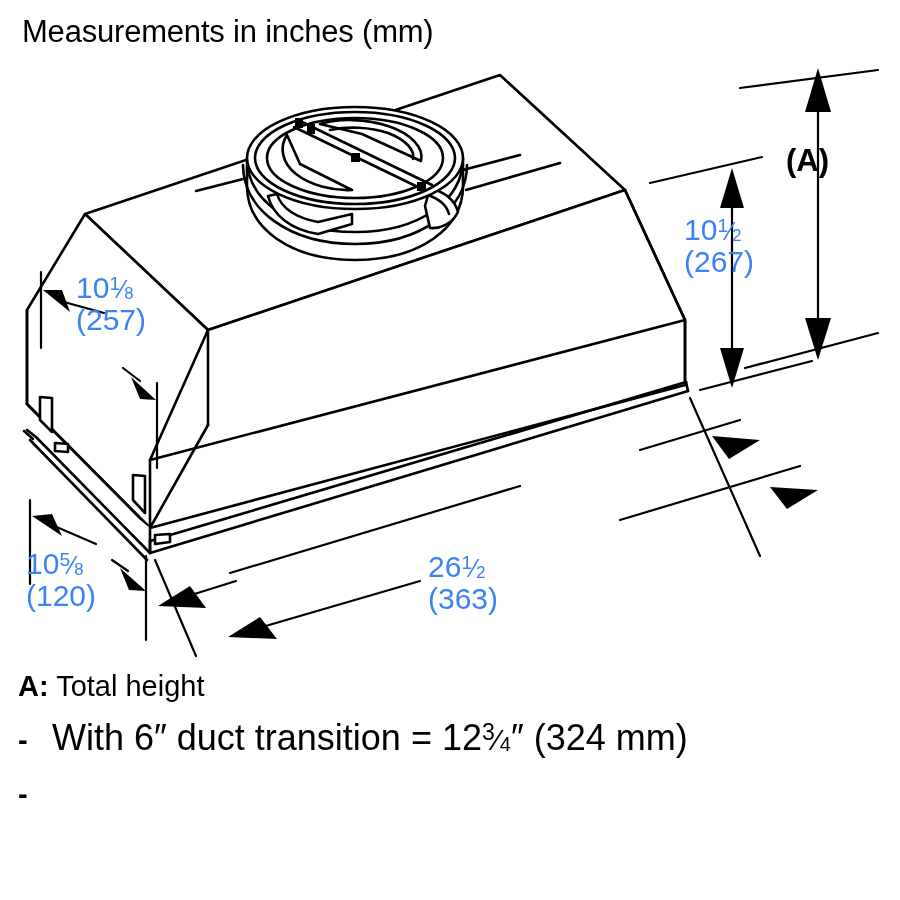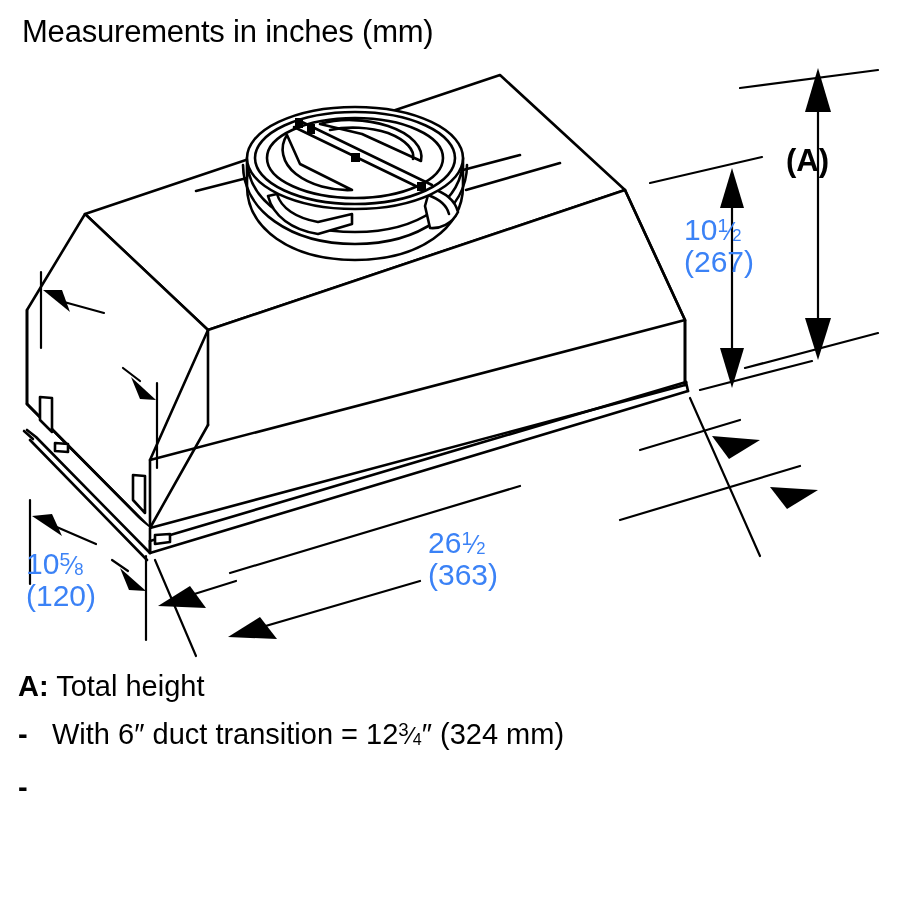--- a/index.html
+++ b/index.html
@@ -60,21 +60,21 @@
     line-height: 1.0;
     white-space: nowrap;
     margin-bottom: 24px;
   }
   .legend-bullet {
     font-weight: bold;
     width: 34px;
     flex: 0 0 34px;
     font-size: 29px;
   }
-  .legend-text { font-size: 29px; }
+  .legend-text { font-size: 36px; }
   .frac {
     display: inline-block;
     position: relative;
     font-size: 0.63em;
     vertical-align: baseline;
     white-space: nowrap;
   }
   .frac .num { vertical-align: 0.42em; font-size: 1.02em; }
   .frac .sl  { font-size: 1.32em; }
   .frac .den { vertical-align: -0.06em; font-size: 0.88em; }
@@ -253,35 +253,39 @@
       <path d="M 252,630 L 420,581"></path>
       <path d="M 620,520 L 800,466"></path>
 
       <path d="M 228,637 L 277,639 L 260,617 Z" fill="#000" stroke="none"></path>
 
       <path d="M 818,490 L 770,487 L 787,509 Z" fill="#000" stroke="none"></path>
     </g>
 
   </svg>
 
+  <div class="dim" style="left:76px; top:272px;">
+    <span>10</span><span class="frac"><span class="num">1</span><span class="sl">⁄</span><span class="den">8</span></span>
+    <span class="l2">(257)</span>
+  </div>
 
   <div class="dim" style="left:684px; top:214px;">
     <span>10</span><span class="frac"><span class="num">1</span><span class="sl">⁄</span><span class="den">2</span></span>
     <span class="l2">(267)</span>
   </div>
 
   <div class="dim-A" style="left:786px; top:143px;">(A)</div>
 
   <div class="dim" style="left:26px; top:548px;">
     <span>10</span><span class="frac"><span class="num">5</span><span class="sl">⁄</span><span class="den">8</span></span>
     <span class="l2">(120)</span>
   </div>
 
 
-  <div class="dim" style="left:428px; top:527px;">
+  <div class="dim" style="left:428px; top:551px;">
     <span>26</span><span class="frac"><span class="num">1</span><span class="sl">⁄</span><span class="den">2</span></span>
     <span class="l2">(363)</span>
   </div>
 
   <div class="legend">
     <div class="legend-title">
       <b>A:</b>
       <span>Total height</span>
     </div>
 

